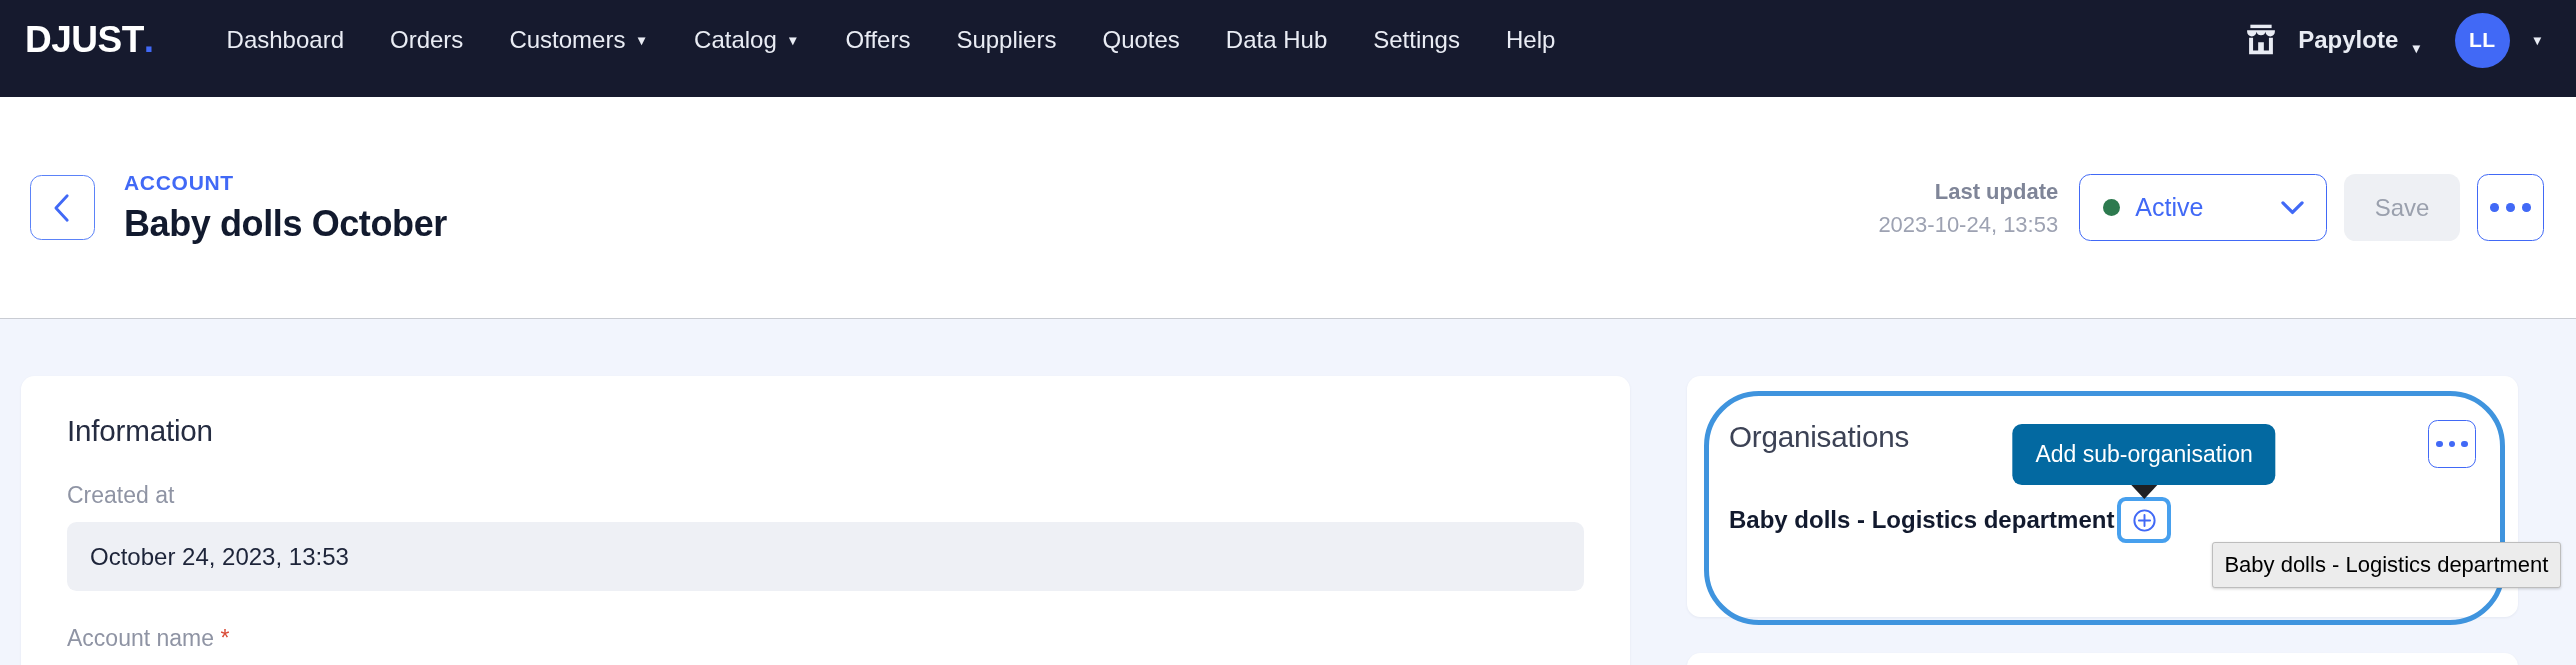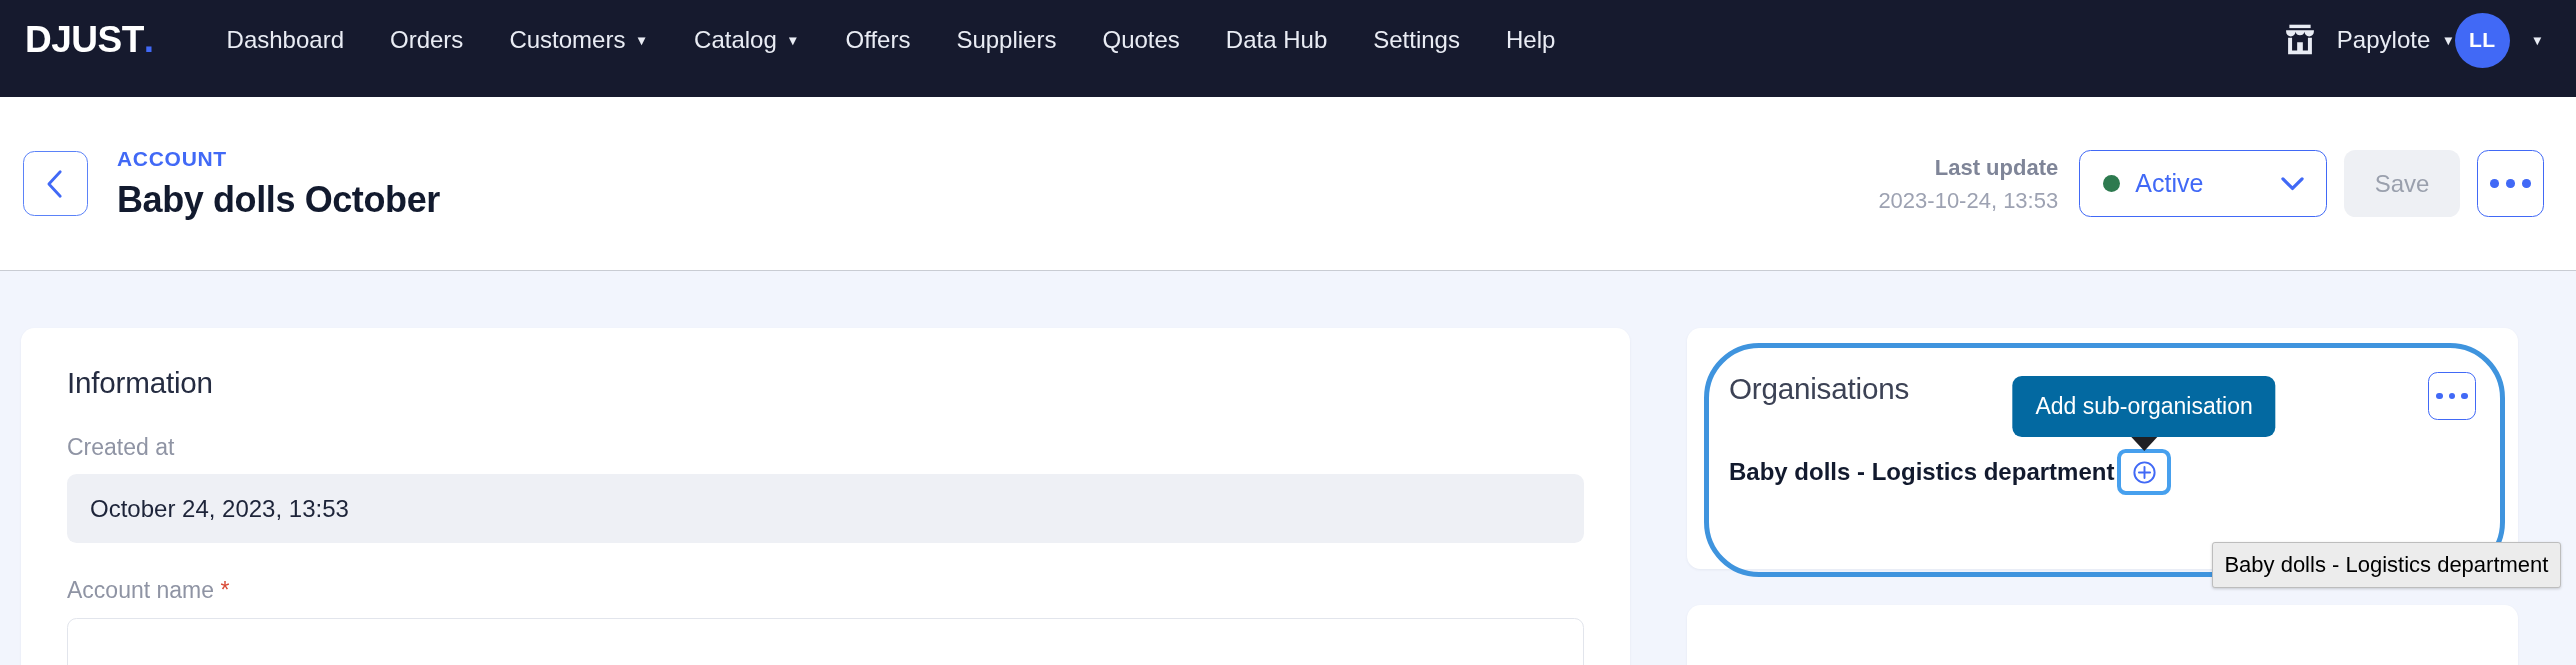--- a/index.html
+++ b/index.html
@@ -71,25 +71,27 @@
 
   .shop-icon {
     width: 36px;
     height: 34px;
     margin-right: 19px;
     display: block;
   }
 
   .org-switch {
     display: flex;
-    align-items: center;
+    align-items: flex-end;
     gap: 11.4px;
     color: #e9ecf4;
     font-size: 24px;
     cursor: pointer;
+    margin-right: 32px;
+    font-weight: bold;
   }
 
   .avatar {
     width: 55px;
     height: 55px;
     border-radius: 50%;
     background: #4169f6;
     color: #ffffff;
     font-size: 21px;
     font-weight: 700;
@@ -102,26 +104,26 @@
 
   .avatar-caret {
     margin-left: 21px;
     color: #e9ecf4;
     font-size: 13.3px;
     cursor: pointer;
   }
 
   
   .page-header {
-    height: 174px;
+    height: 222px;
     background: #ffffff;
     border-bottom: 1.9px solid #c9ccd3;
     display: flex;
     align-items: center;
-    padding: 0 32px 0 23px;
+    padding: 0 32px 0 30px;
   }
 
   .back-btn {
     width: 65px;
     height: 65px;
     border: 1.9px solid #5b82f8;
     border-radius: 11.4px;
     background: #ffffff;
     display: flex;
     align-items: center;

